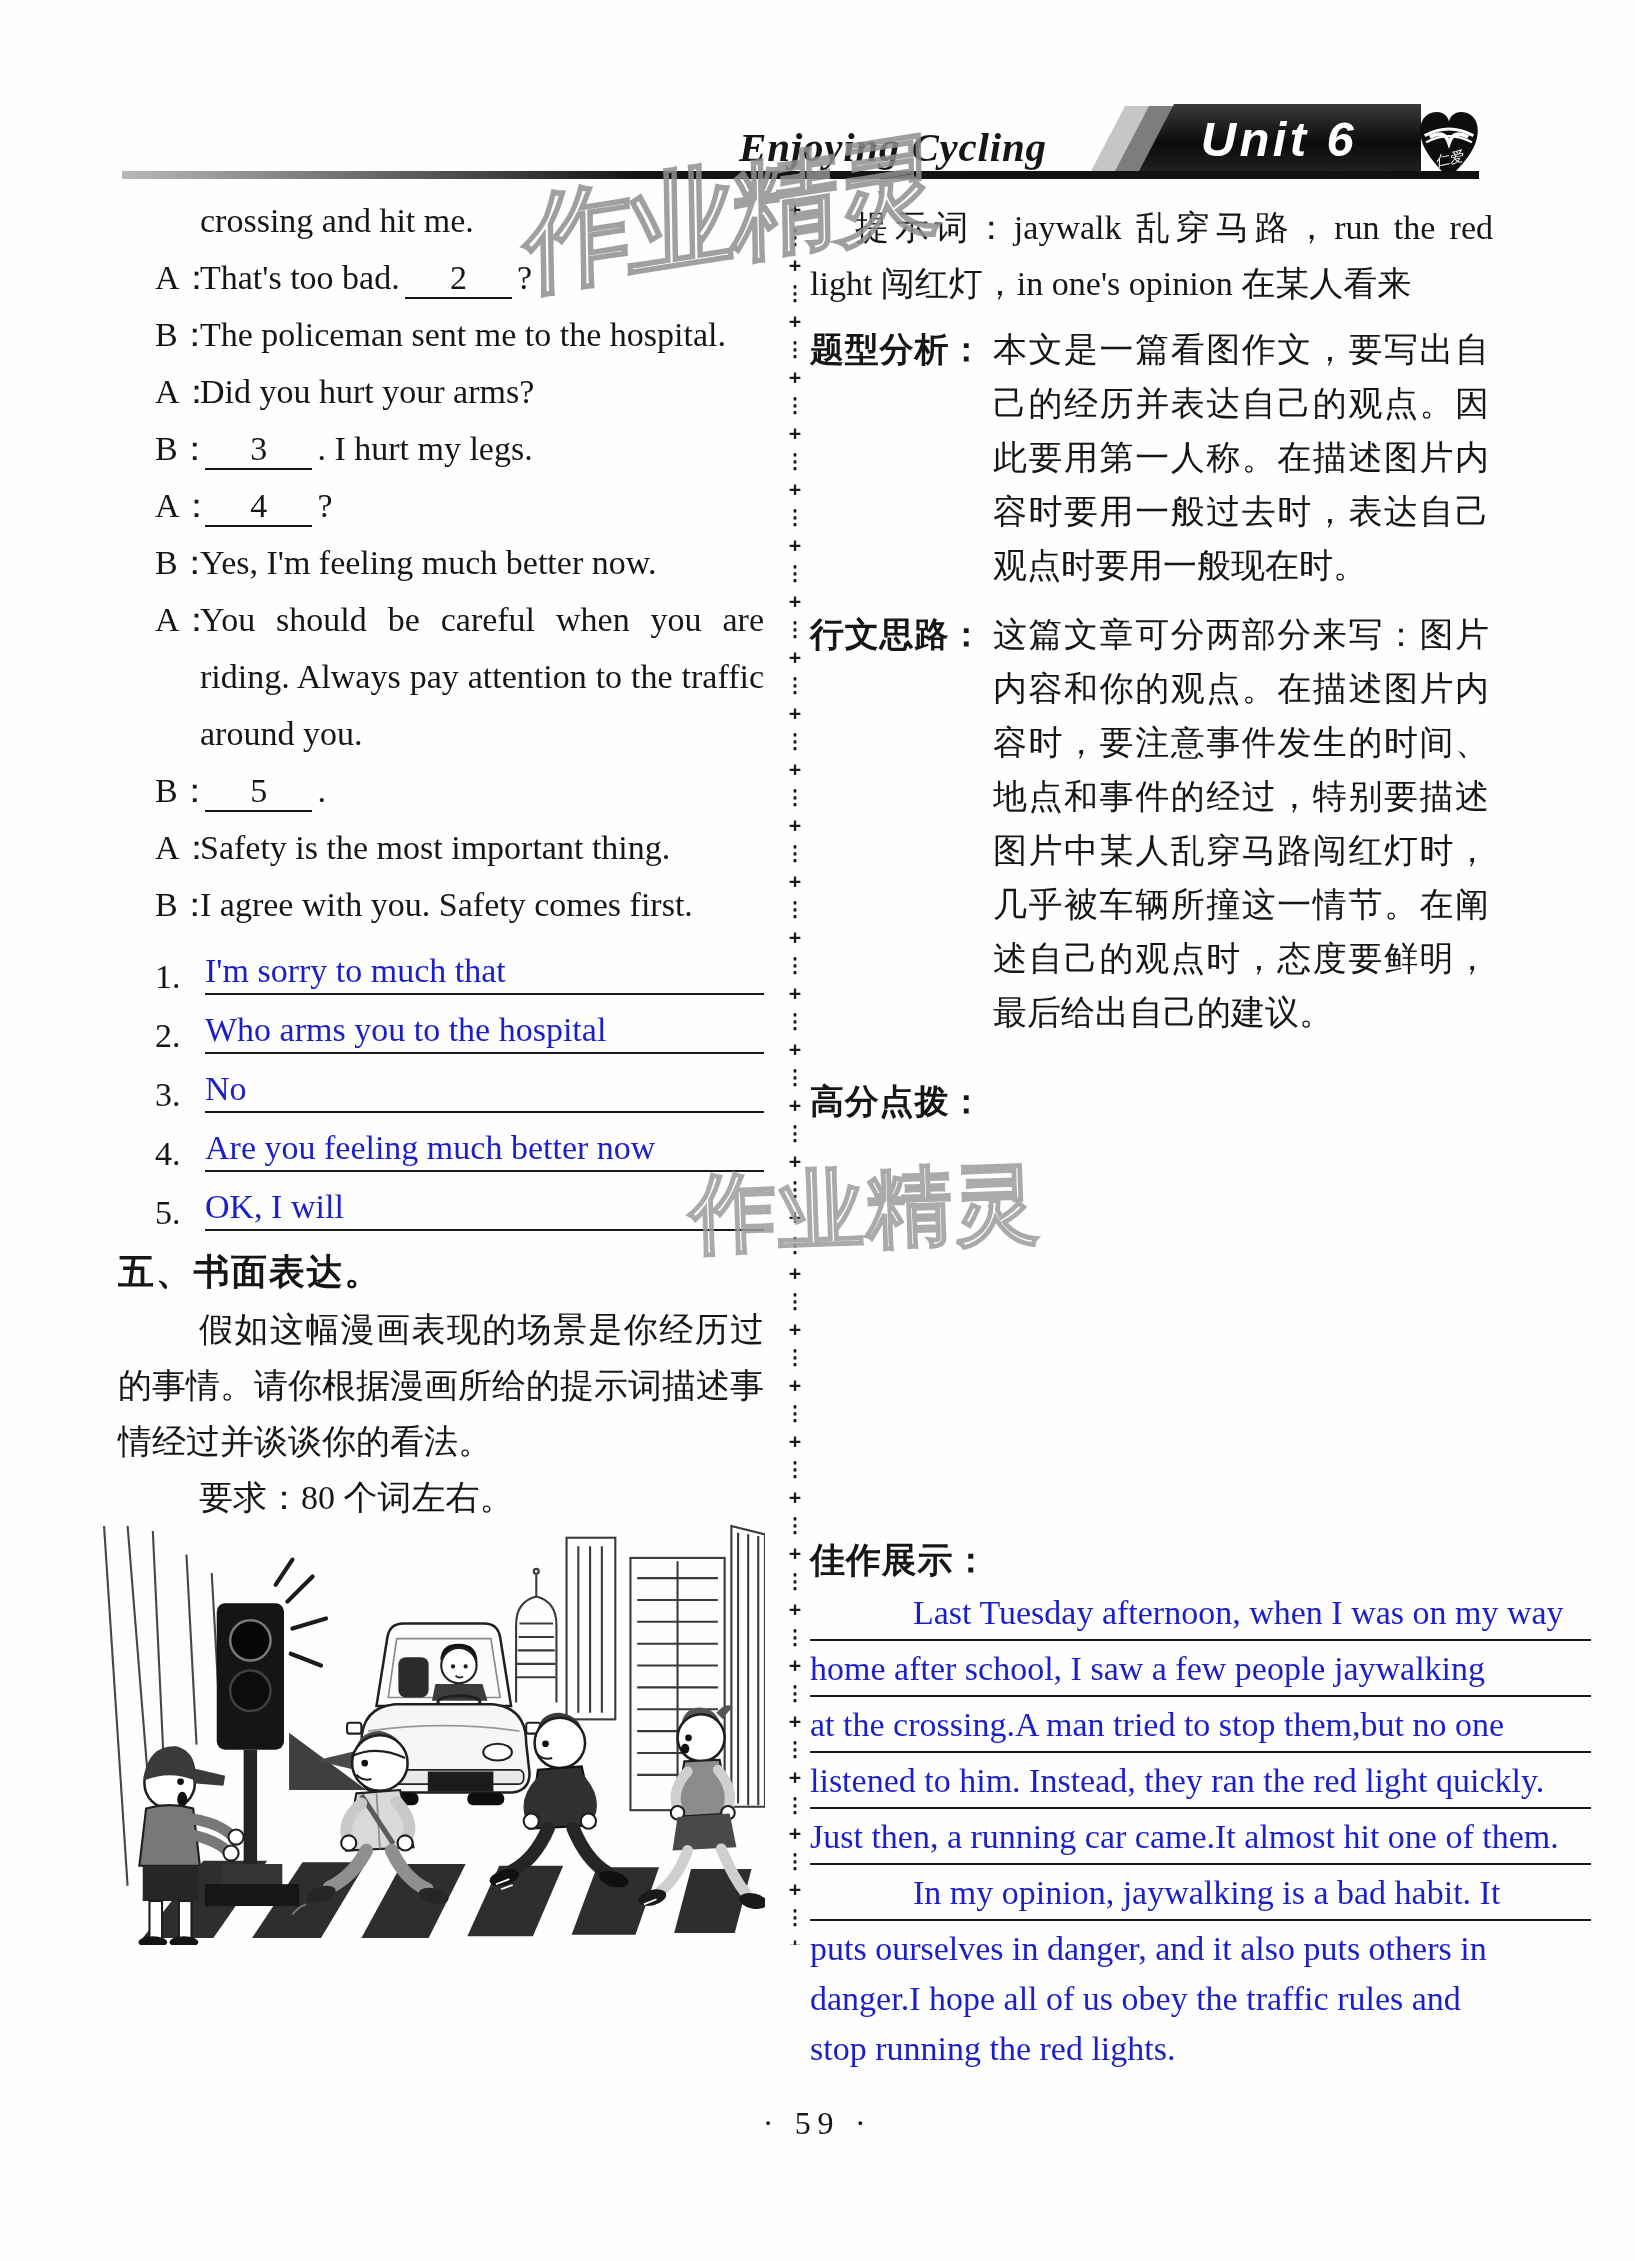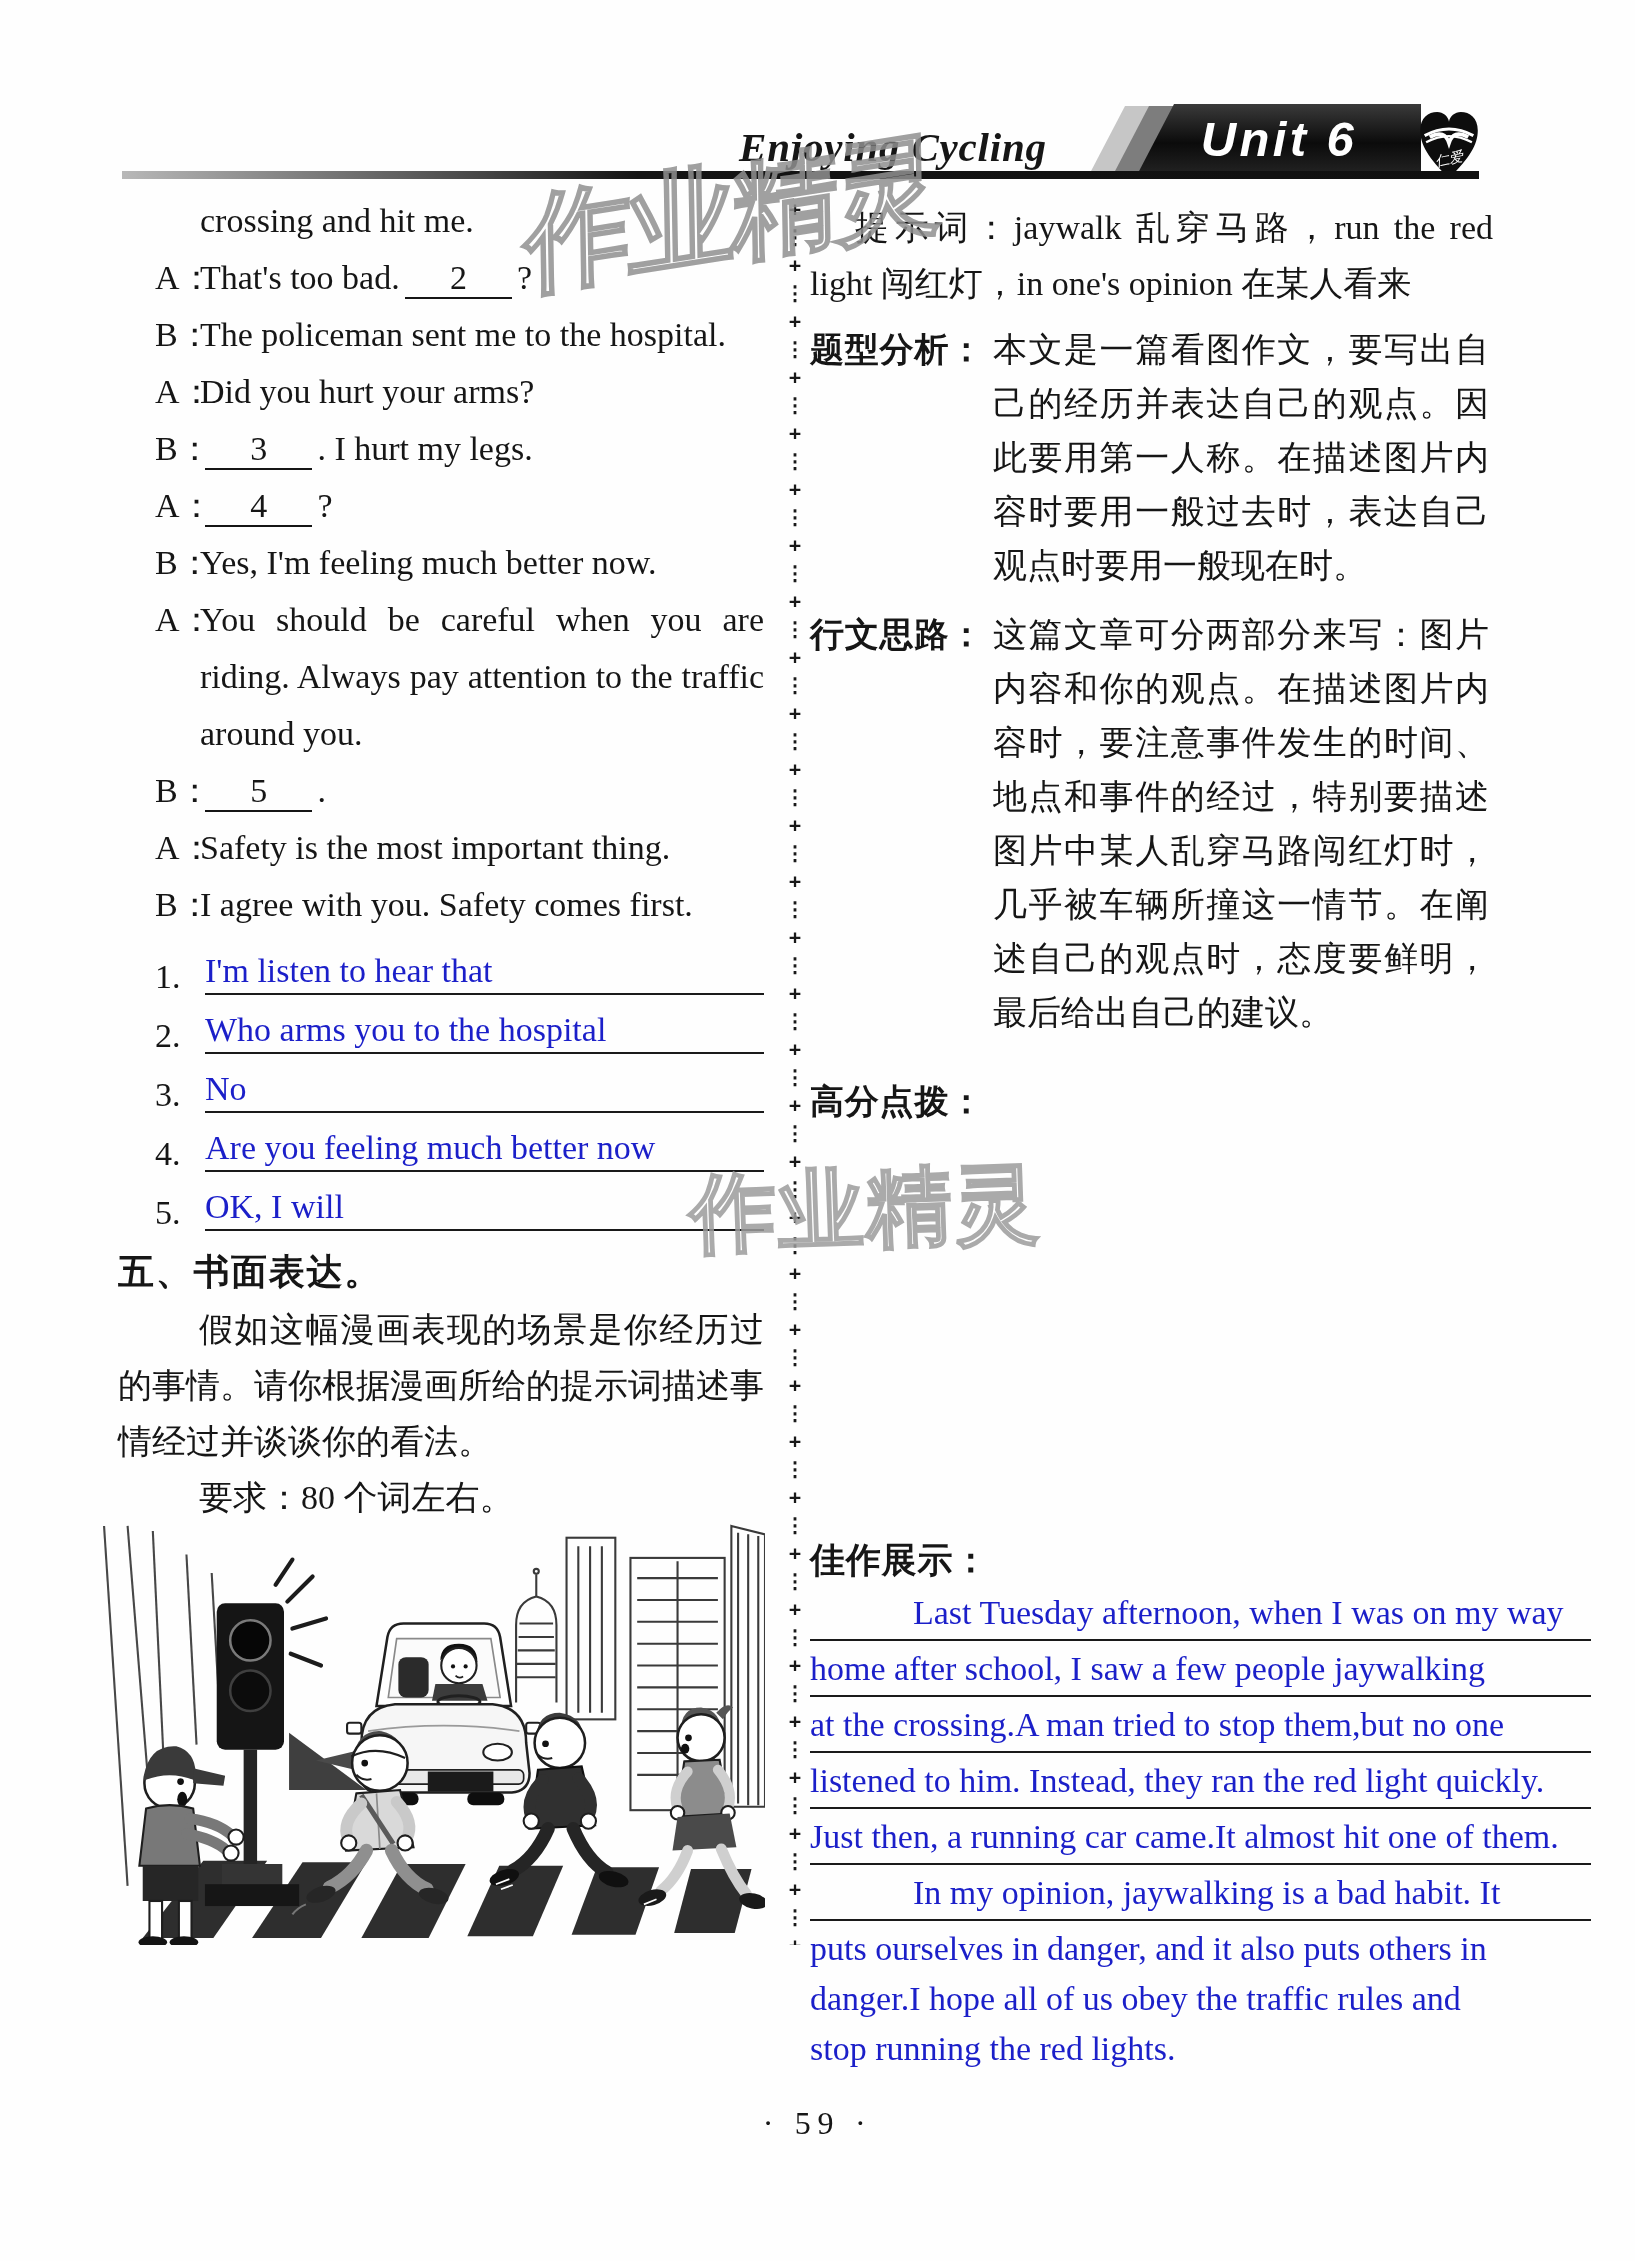--- a/index.html
+++ b/index.html
@@ -207,21 +207,21 @@
         <div class="d-row">
           <span class="d-speaker">B：</span><span class="d-pre">I agree with you. Safety comes first.</span>
         </div>
 
     </section>
 
     <section class="answers">
 
         <div class="ans-row">
           <span class="ans-num">1.</span>
-          <span class="ans-line"><span class="ans-text">I'm listen to hear that</span></span>
+          <span class="ans-line"><span class="ans-text">I'm sorry to much that</span></span>
         </div>
 
         <div class="ans-row">
           <span class="ans-num">2.</span>
           <span class="ans-line"><span class="ans-text">Who arms you to the hospital</span></span>
         </div>
 
         <div class="ans-row">
           <span class="ans-num">3.</span>
           <span class="ans-line"><span class="ans-text">No</span></span>

